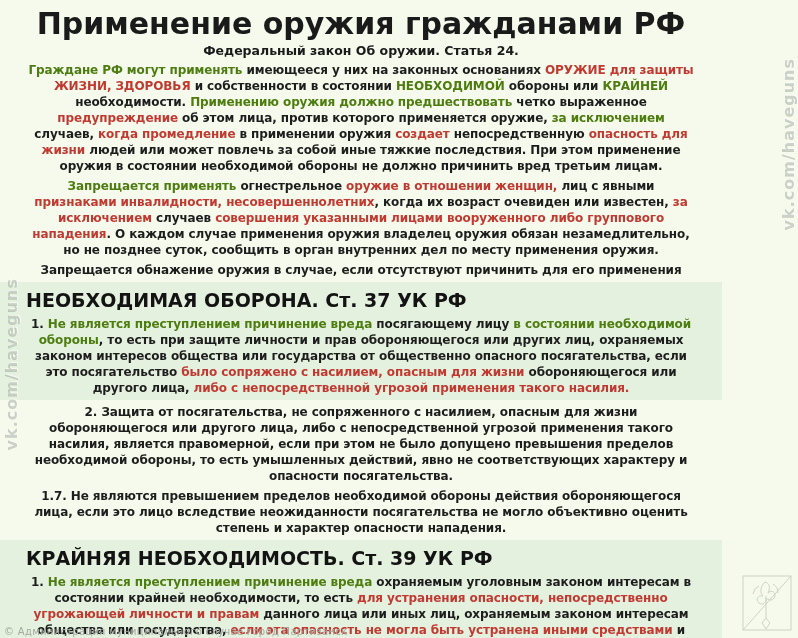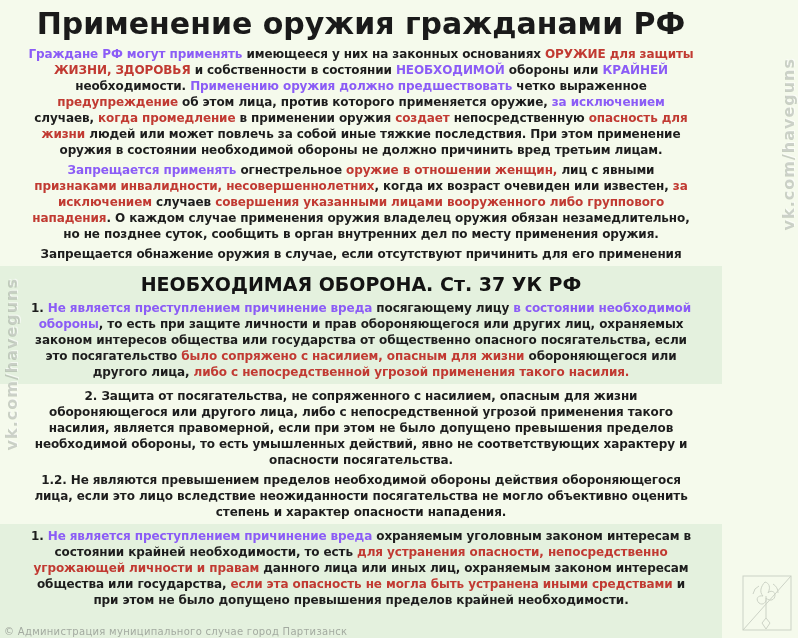--- a/index.html
+++ b/index.html
@@ -25,25 +25,25 @@
     font-size:12.5px;line-height:15px;color:#1a1a1a;
     text-align:center;margin:1px 0 3px 0;
   }
   .para{
     font-size:12px;line-height:16px;text-align:center;
     margin:4px 0 0 0;color:#1d1d1d;letter-spacing:-0.1px;
   }
   .para:last-child{margin-bottom:4px;}
   .section-heading{
     font-size:19px;line-height:24px;color:#131313;
-    text-align:center;margin:6px 0 2px 0;
+    margin:6px 0 2px 0;
   }
   .c-black{color:#1d1d1d;text-align:center;}
   .c-red{color:#c13a32;}
-  .c-darkred{color:#8b5cf6;}
+  .c-darkred{color:#4d7c0f;}
   .watermark{
     position:absolute;
     writing-mode:vertical-rl;
     transform:rotate(180deg);
     font-size:16px;letter-spacing:1px;
     color:rgba(125,138,124,0.38);
     text-shadow:1px 1px 0 rgba(255,255,255,0.6);
     white-space:nowrap;pointer-events:none;
   }
   .watermark.left{left:2px;top:278px;}
@@ -57,36 +57,38 @@
     position:absolute;right:3px;bottom:4px;opacity:0.65;
   }
 </style>
 </head>
 <body>
 
 <div class="poster">
 
   <div class="band light">
     <h1 class="page-title">Применение оружия гражданами РФ</h1>
+    <div class="page-subtitle">Федеральный закон Об оружии. Статья 24.</div>
     <p class="para"><span class="c-darkred">Граждане РФ могут применять </span><span class="c-black">имеющееся у них на законных основаниях </span><span class="c-red">ОРУЖИЕ для защиты ЖИЗНИ, ЗДОРОВЬЯ</span><span class="c-black"> и собственности в состоянии </span><span class="c-darkred">НЕОБХОДИМОЙ</span><span class="c-black"> обороны или </span><span class="c-darkred">КРАЙНЕЙ</span><span class="c-black"> необходимости. </span><span class="c-darkred">Применению оружия должно предшествовать</span><span class="c-black"> четко выраженное </span><span class="c-red">предупреждение</span><span class="c-black"> об этом лица, против которого применяется оружие, </span><span class="c-darkred">за исключением</span><span class="c-black"> случаев, </span><span class="c-red">когда промедление</span><span class="c-black"> в применении оружия </span><span class="c-red">создает</span><span class="c-black"> непосредственную </span><span class="c-red">опасность для жизни</span><span class="c-black"> людей или может повлечь за собой иные тяжкие последствия. При этом применение оружия в состоянии необходимой обороны не должно причинить вред третьим лицам.</span></p>
     <p class="para"><span class="c-darkred">Запрещается применять </span><span class="c-black">огнестрельное </span><span class="c-red">оружие в отношении женщин, </span><span class="c-black">лиц с явными </span><span class="c-red">признаками инвалидности, несовершеннолетних</span><span class="c-black">, когда их возраст очевиден или известен, </span><span class="c-red">за исключением</span><span class="c-black"> случаев </span><span class="c-red">совершения указанными лицами вооруженного либо группового нападения</span><span class="c-black">. О каждом случае применения оружия владелец оружия обязан незамедлительно, но не позднее суток, сообщить в орган внутренних дел по месту применения оружия.</span></p>
     <p class="para"><span class="c-black">Запрещается обнажение оружия в случае, если отсутствуют причинить для его применения</span></p>
   </div>
 
   <div class="band green">
     <h2 class="section-heading">НЕОБХОДИМАЯ ОБОРОНА. Ст. 37 УК РФ</h2>
     <p class="para"><span class="c-black">1. </span><span class="c-darkred">Не является преступлением причинение вреда</span><span class="c-black"> посягающему лицу </span><span class="c-darkred">в состоянии необходимой обороны</span><span class="c-black">, то есть при защите личности и прав обороняющегося или других лиц, охраняемых законом интересов общества или государства от общественно опасного посягательства, если это посягательство </span><span class="c-red">было сопряжено с насилием, опасным для жизни</span><span class="c-black"> обороняющегося или другого лица, </span><span class="c-red">либо с непосредственной угрозой применения такого насилия.</span></p>
   </div>
 
   <div class="band light">
     <p class="para"><span class="c-black">2. Защита от посягательства, не сопряженного с насилием, опасным для жизни обороняющегося или другого лица, либо с непосредственной угрозой применения такого насилия, является правомерной, если при этом не было допущено превышения пределов необходимой обороны, то есть умышленных действий, явно не соответствующих характеру и опасности посягательства.</span></p>
-    <p class="para"><span class="c-black">1.2. Не являются превышением пределов необходимой обороны действия обороняющегося лица, если это лицо вследствие неожиданности посягательства не могло объективно оценить степень и характер опасности нападения.</span></p>
+    <p class="para"><span class="c-black">1.7. Не являются превышением пределов необходимой обороны действия обороняющегося лица, если это лицо вследствие неожиданности посягательства не могло объективно оценить степень и характер опасности нападения.</span></p>
   </div>
 
   <div class="band green grow">
+    <h2 class="section-heading">КРАЙНЯЯ НЕОБХОДИМОСТЬ. Ст. 39 УК РФ</h2>
     <p class="para"><span class="c-black">1. </span><span class="c-darkred">Не является преступлением причинение вреда</span><span class="c-black"> охраняемым уголовным законом интересам в состоянии крайней необходимости, то есть </span><span class="c-red">для устранения опасности, непосредственно угрожающей личности и правам</span><span class="c-black"> данного лица или иных лиц, охраняемым законом интересам общества или государства, </span><span class="c-red">если эта опасность не могла быть устранена иными средствами</span><span class="c-black"> и при этом не было допущено превышения пределов крайней необходимости.</span></p>
 
   </div>
 
   <div class="watermark left">vk.com/haveguns</div>
   <div class="watermark right">vk.com/haveguns</div>
   <div class="copyright">© Администрация муниципального случае город Партизанск</div>
 
   <svg class="emblem" width="58" height="66" viewBox="0 0 58 66">
     <g fill="none" stroke="#b6bdb1" stroke-width="1">

